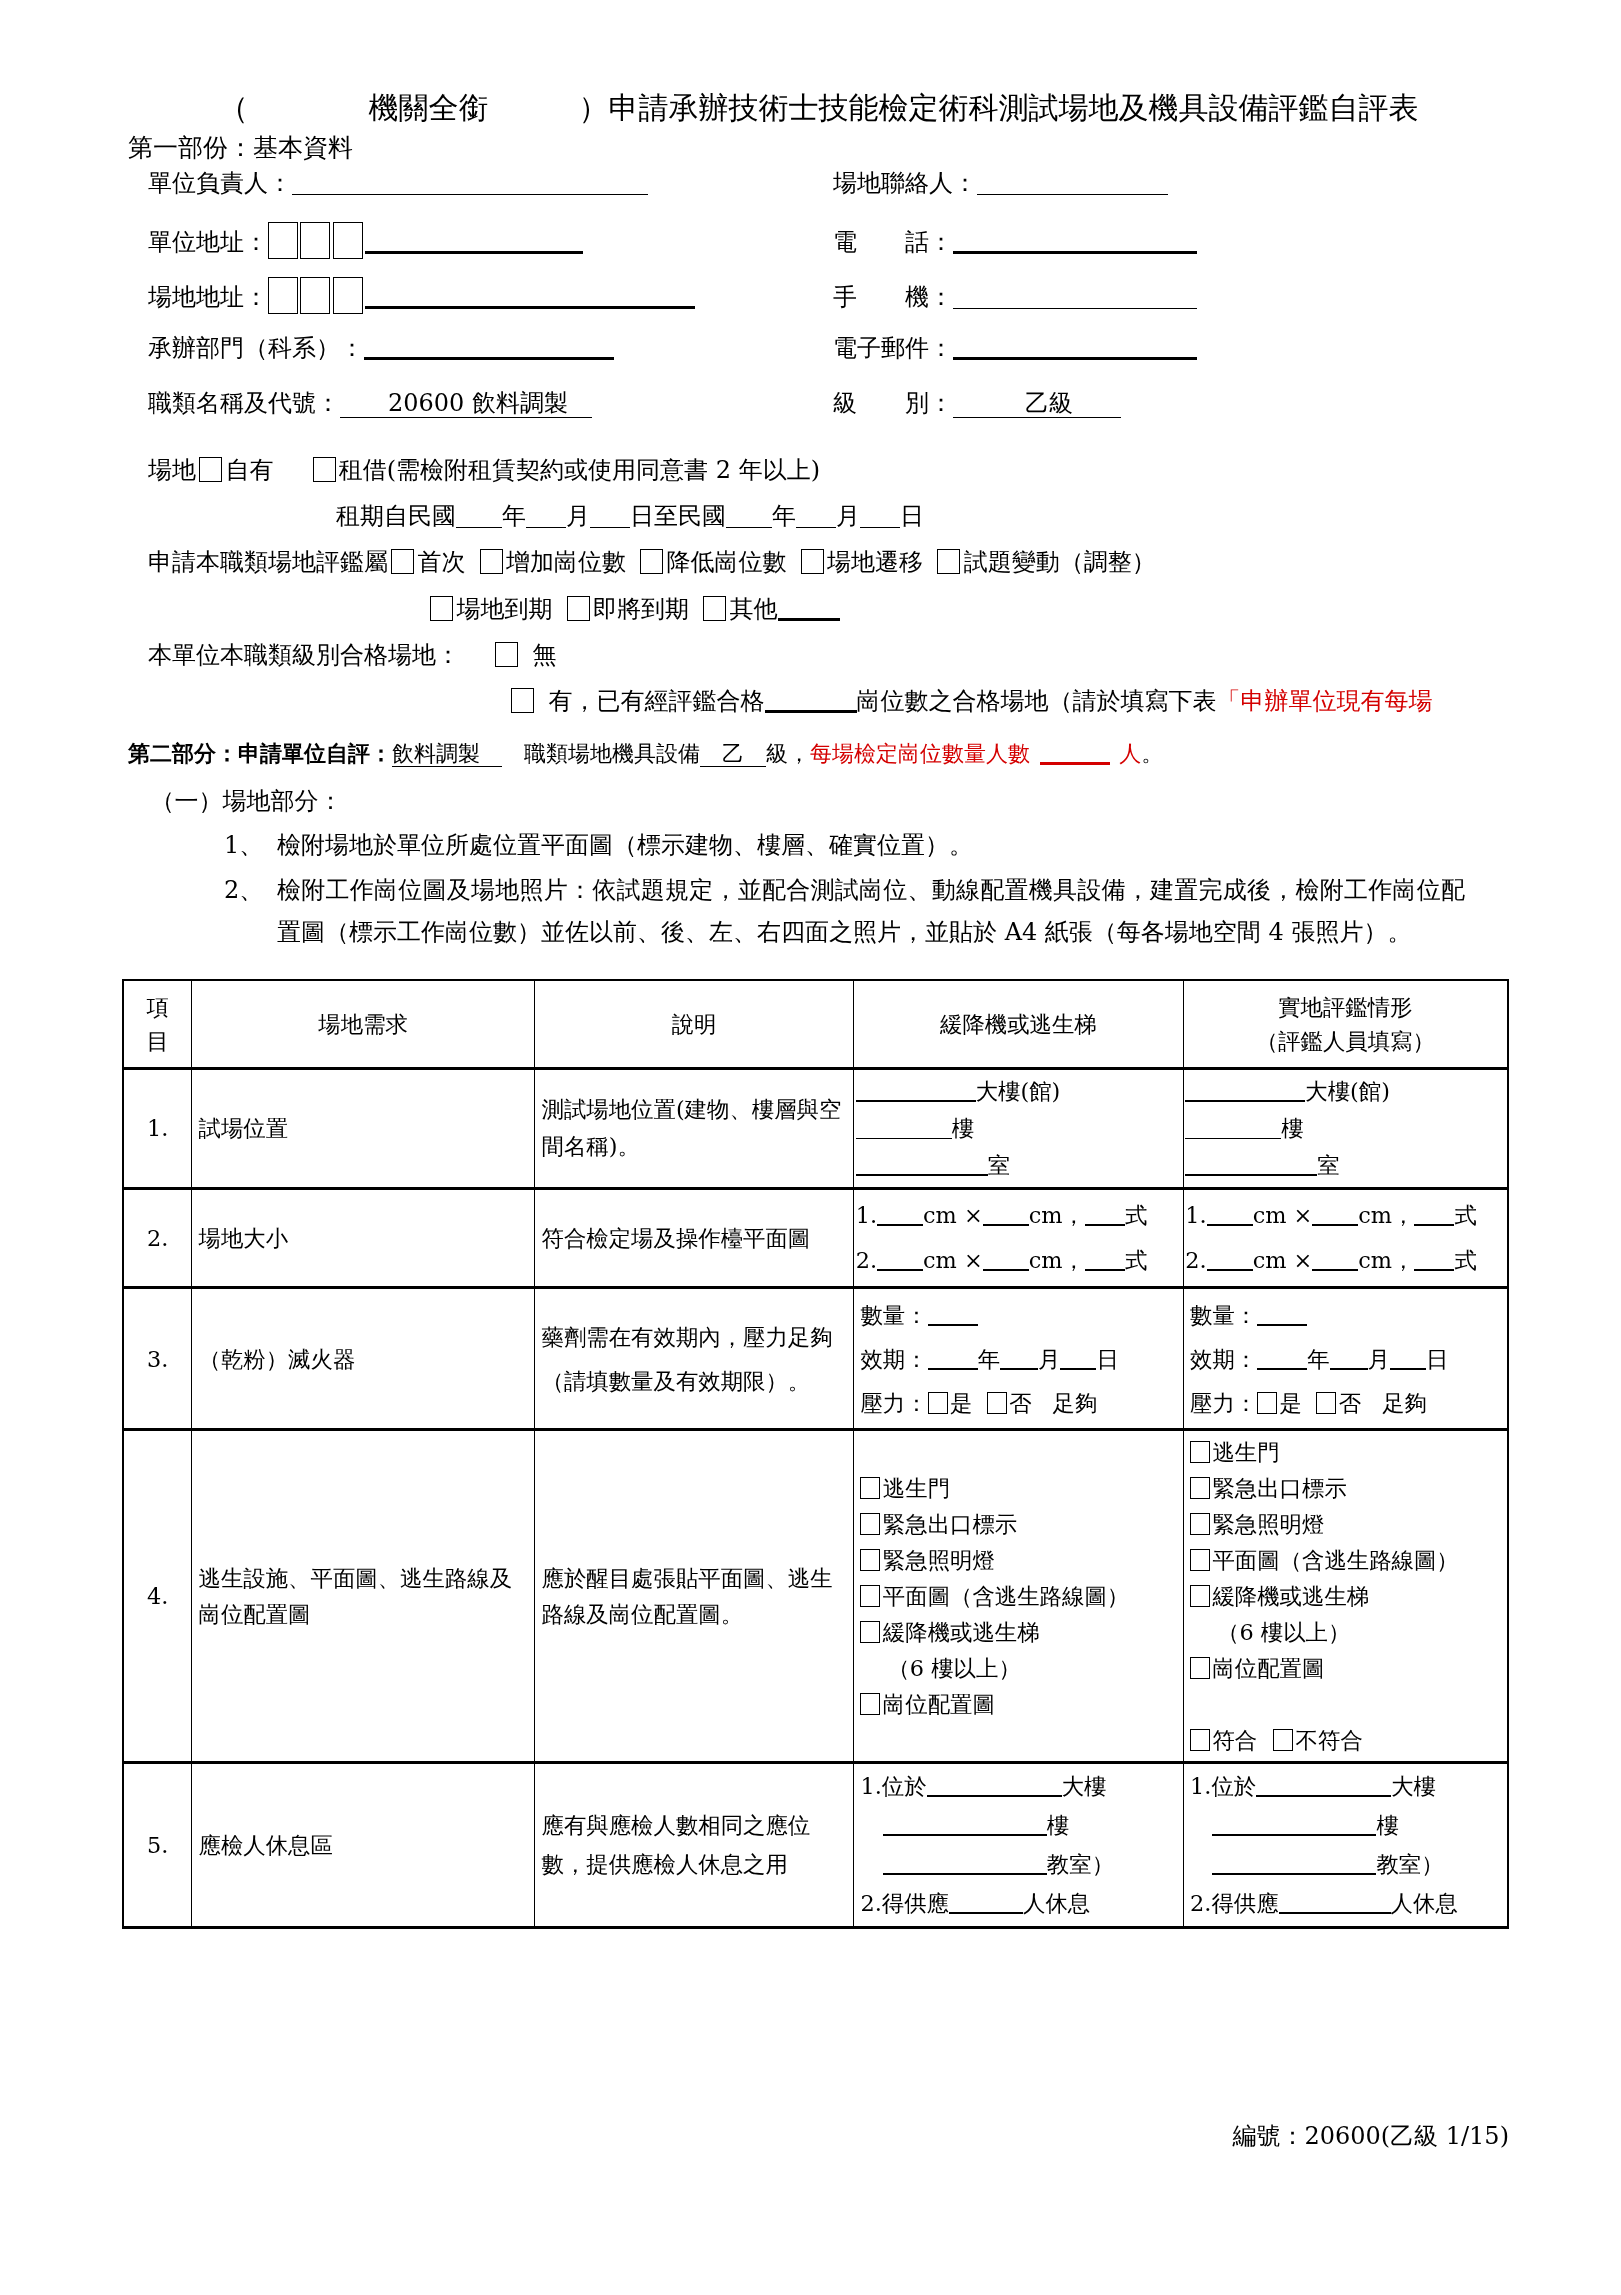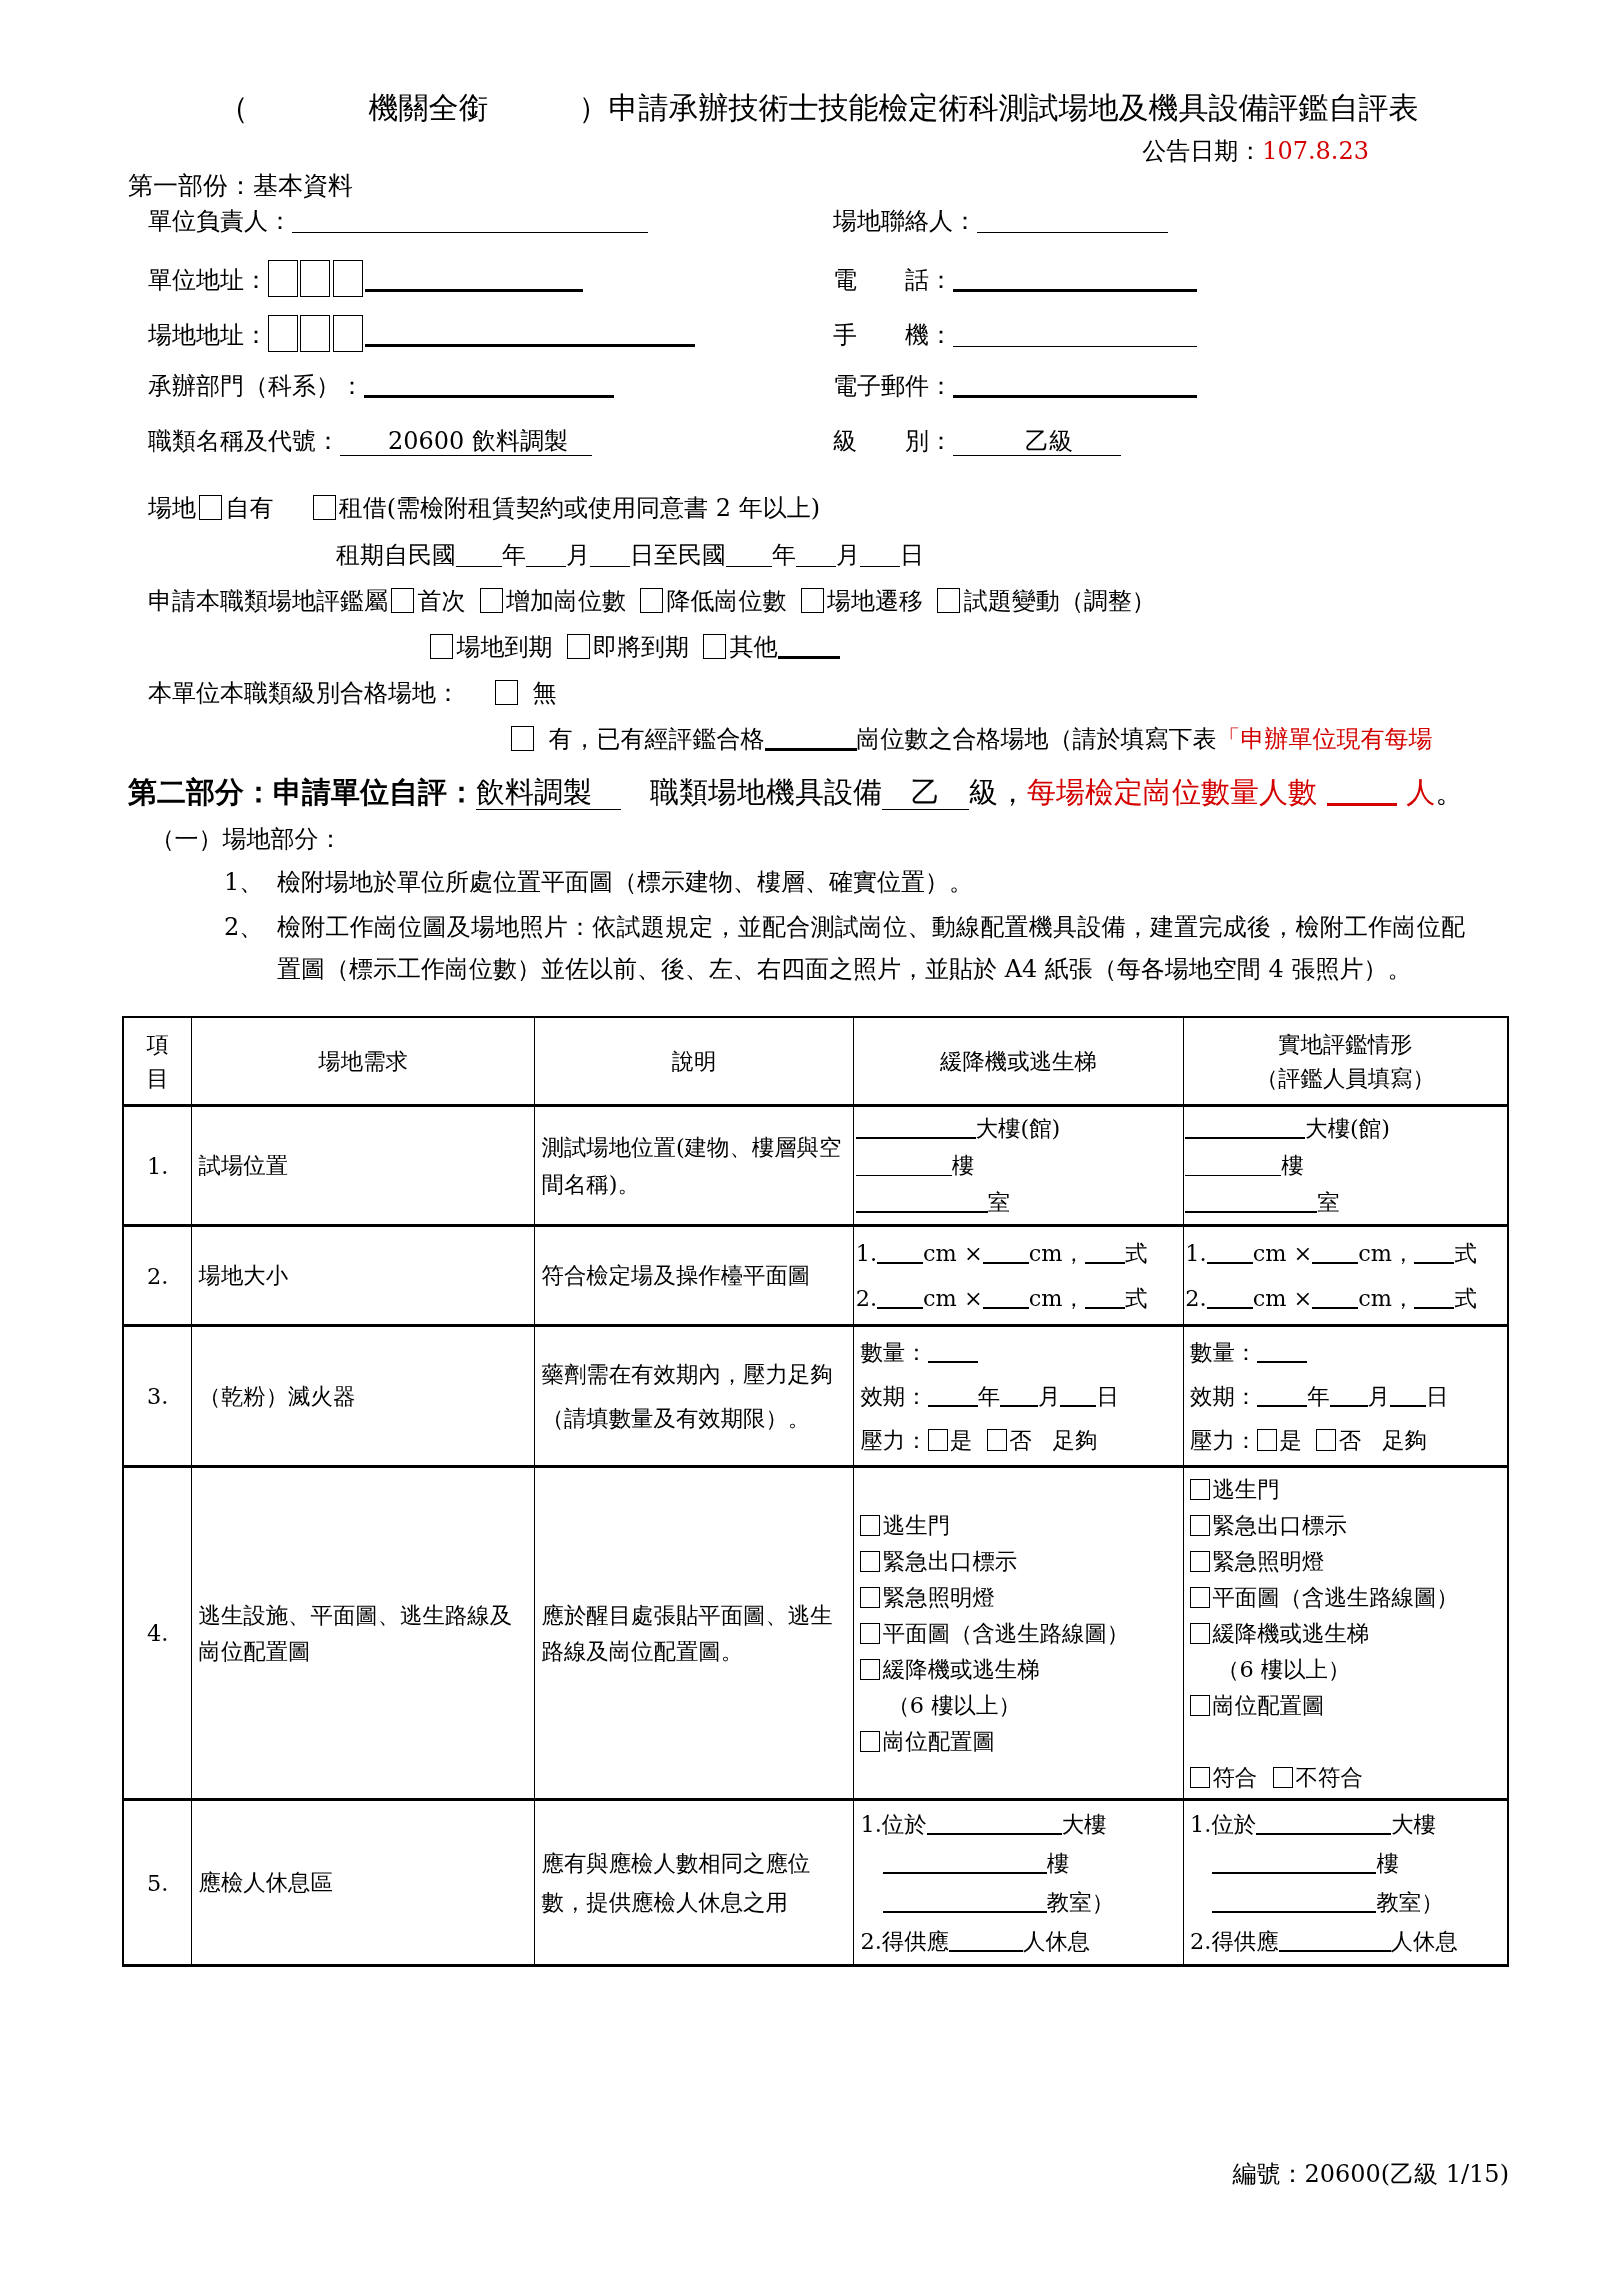--- a/index.html
+++ b/index.html
@@ -20,21 +20,21 @@
   .fr{flex:1;}
   .bl{display:inline-block;border-bottom:1.6px solid #000;height:24px;vertical-align:-4px;}
   .bl.k{border-bottom-width:3.2px;}
   .bl.redu{border-bottom-color:#d40000;}
   .uval{border-bottom:1.6px solid #000;}
   .cb{display:inline-block;width:23px;height:25px;border:1.6px solid #000;box-sizing:border-box;vertical-align:-4px;margin:0 3.2px;}
   .pbox{display:inline-block;width:30px;height:37px;border:1.6px solid #000;box-sizing:border-box;margin-right:2.4px;vertical-align:-8.8px;}
   .sp{display:inline-block;height:0.8px;}
   #ownership{padding-left:20px;margin-top:4px;}
   .own-line{margin-top:11.2px;line-height:35px;}
-  #part2-heading{margin-top:14.4px;font-size:29px;line-height:40px;}
+  #part2-heading{margin-top:14.4px;font-size:22px;line-height:40px;}
   .sub-heading{margin-top:11.2px;padding-left:22.4px;}
   #items{margin-top:6.4px;padding-left:96px;padding-right:44px;}
   .item{display:flex;margin-top:3.2px;}
   .inum{width:53px;flex:none;line-height:42px;}
   .itext{flex:1;line-height:42px;text-align:justify;}
   table{border-collapse:collapse;margin-top:26px;margin-left:-5.6px;table-layout:fixed;border:2.4px solid #000;}
   thead tr{height:88px;}
   th{border:1.6px solid #000;border-bottom:3.2px solid #000;font-weight:normal;font-size:22.4px;line-height:34px;text-align:center;vertical-align:middle;padding:3.2px 1.6px;}
   td{border:1.6px solid #000;border-bottom:3.2px solid #000;vertical-align:middle;font-size:22.4px;padding:3.2px 6.4px;}
   td.c-no{text-align:center;padding:3.2px 1.6px;}
@@ -45,23 +45,20 @@
   td .bl.k{border-bottom-width:2.4px;}
   .footer{text-align:right;margin-top:191px;font-size:24px;}
 </style>
 </head>
 <body>
 
 <div class="page">
 
   <div class="title">（　　　　機關全銜　　　）申請承辦技術士技能檢定術科測試場地及機具設備評鑑自評表</div>
 
-  <div class="announce">
-    <span>公告日期：</span><span class="red">107.8.23</span>
-  </div>
 
   <div class="p1-heading">第一部份：基本資料</div>
 
   <div id="basic-rows">
       <div class="frow">
         <div class="fl"><span>單位負責人：</span><span class="bl" style="width: 356px;"></span></div>
         <div class="fr"><span>場地聯絡人：</span><span class="bl" style="width: 191px;"></span></div>
       </div>
       <div class="frow">
         <div class="fl"><span>單位地址：</span><span><span class="pbox"></span><span class="pbox"></span><span class="pbox"></span></span><span class="bl k" style="width: 218px;"></span></div>

